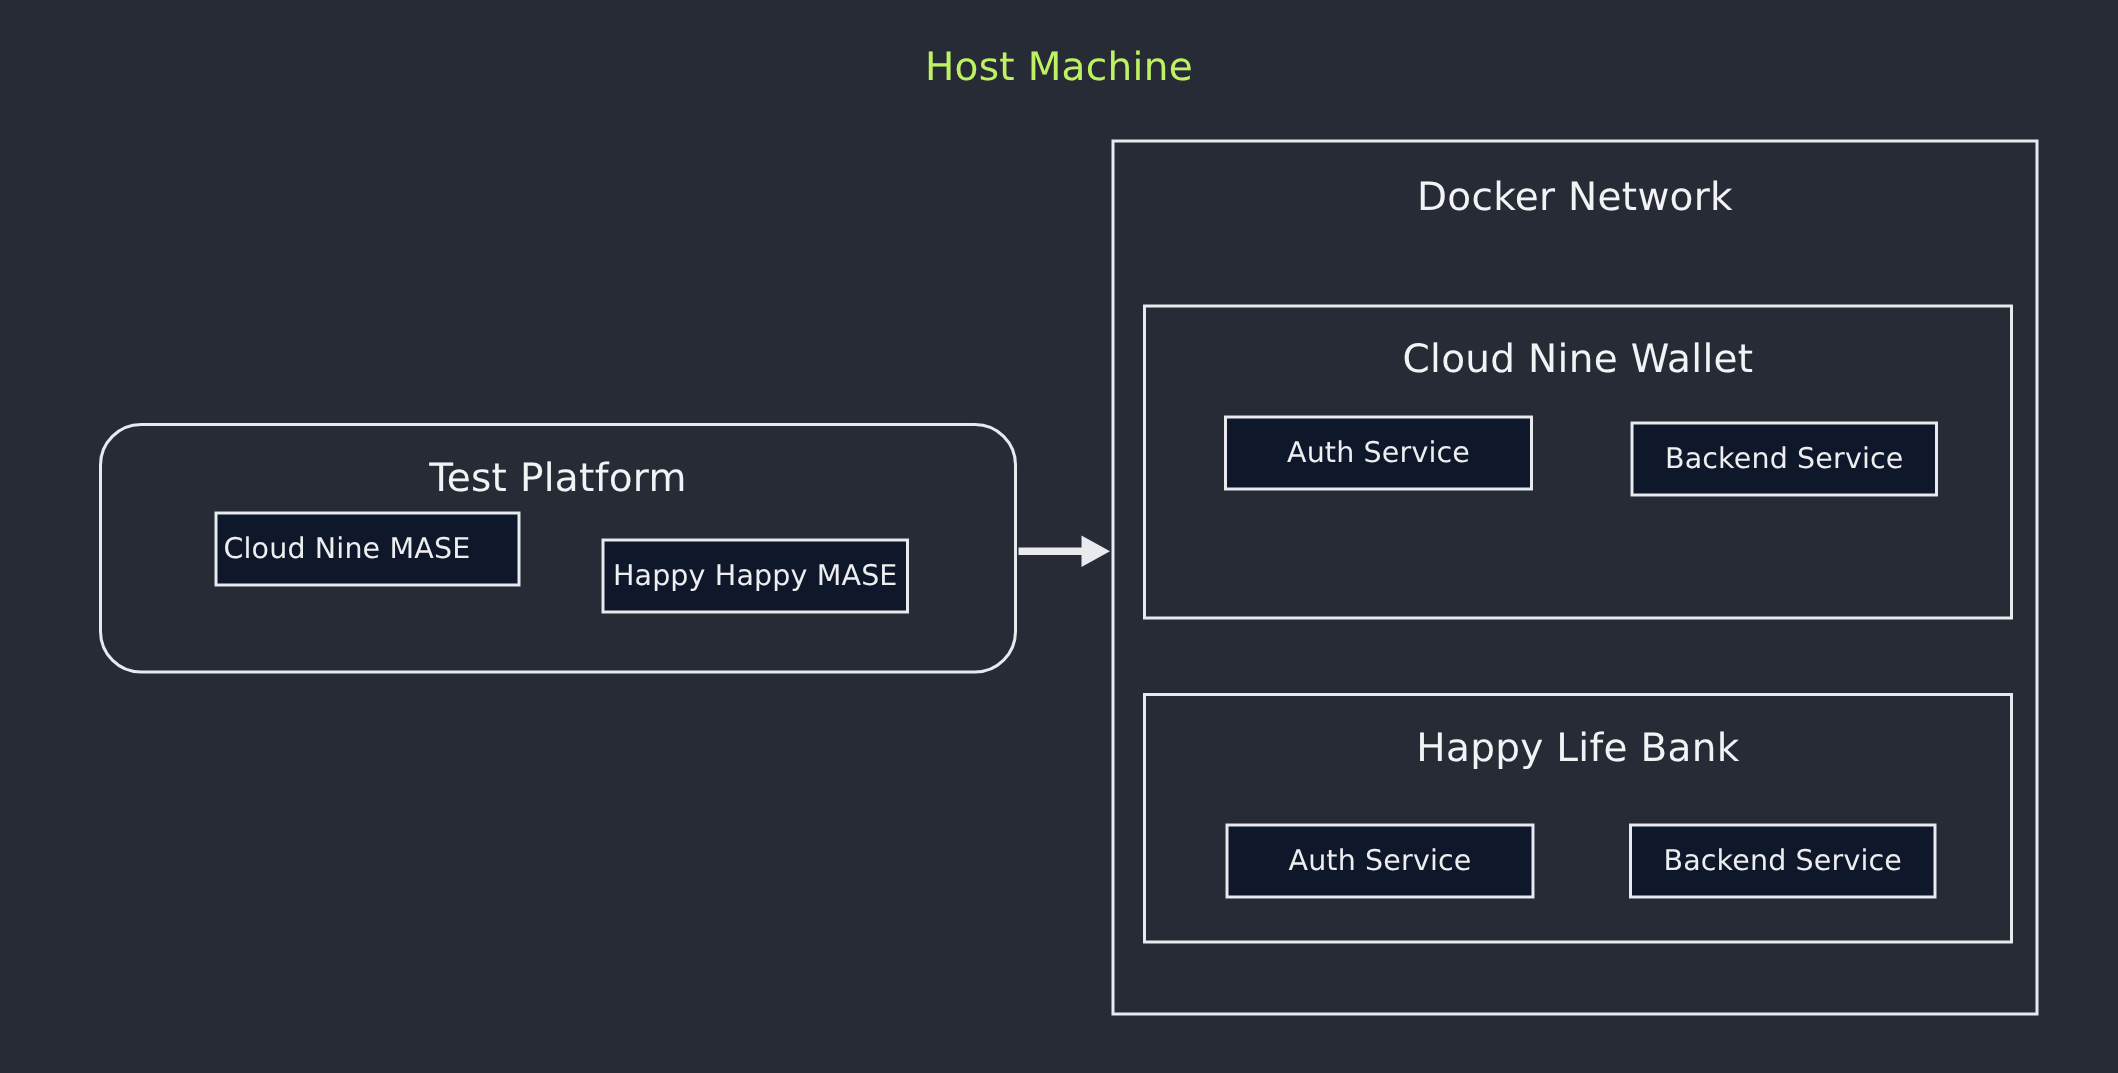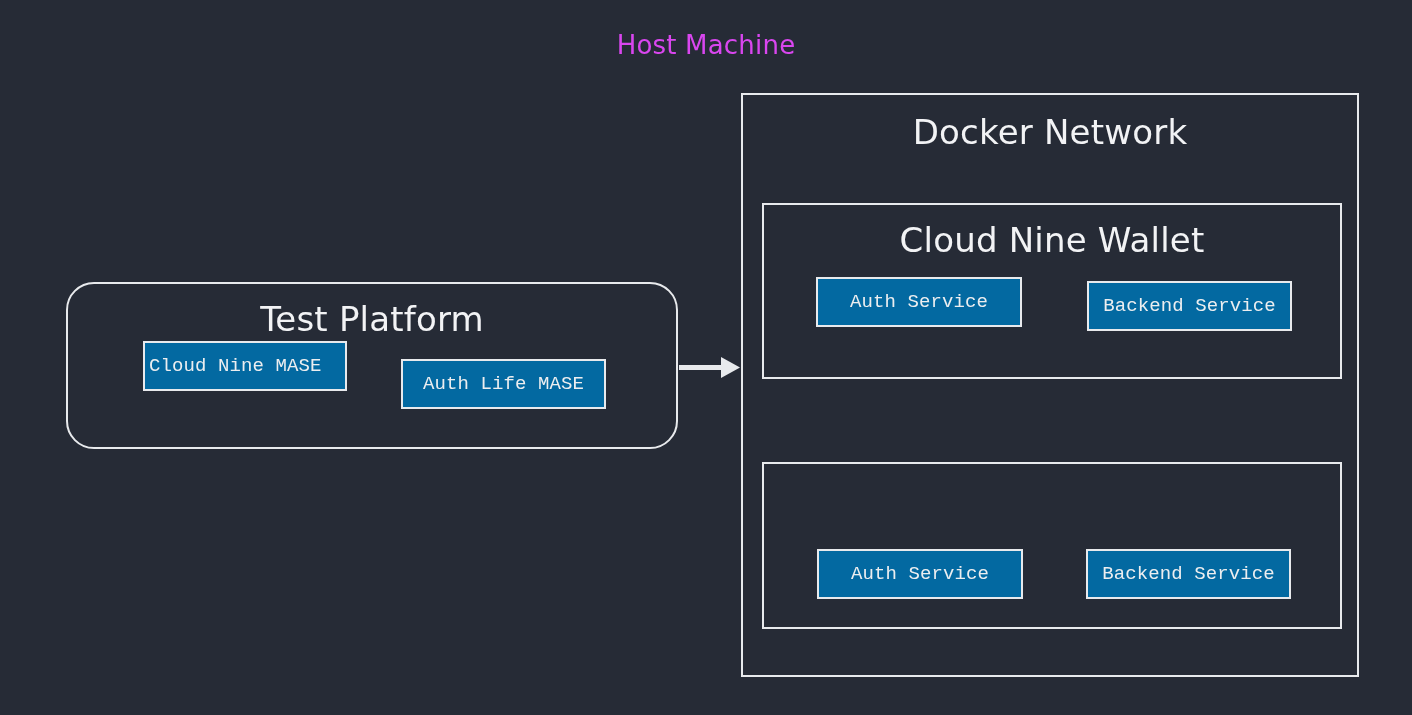--- a/index.html
+++ b/index.html
@@ -27,57 +27,56 @@
 
   
   .host-title {
     position: absolute;
     left: 0;
     top: 28px;
     width: 1412px;
     text-align: center;
     font-size: 26px;
     font-weight: 400;
-    color: #d946ef;
+    color: #bef264;
     letter-spacing: 0.2px;
     line-height: 34px;
   }
 
   
   .group-box {
     position: absolute;
     box-sizing: border-box;
     border: 2px solid #e8eaed;
     background: transparent;
   }
 
   .group-title {
     position: absolute;
     left: 0;
     width: 100%;
     text-align: center;
-    font-size: 34px;
+    font-size: 26px;
     font-weight: 400;
     color: #f2f3f5;
     line-height: 34px;
     letter-spacing: 0.2px;
   }
 
   
   .node-box {
     position: absolute;
     box-sizing: border-box;
     border: 2px solid #e8eaed;
-    background: #0369a1;
+    background: #0f172a;
     display: flex;
     align-items: center;
     justify-content: center;
     overflow: visible;
     white-space: nowrap;
-    font-family: Liberation Mono, monospace;
   }
   .node-box.align-left {
     justify-content: flex-start;
     padding-left: 4px;
   }
   .node-label {
     font-size: 19px;
     font-weight: 400;
     color: #eceef0;
     line-height: 24px;
@@ -99,48 +98,49 @@
 
   <div class="group-box" style="left:66px; top:282px; width:612px; height:167px;border-radius:28px;">
 
     <div class="group-title" style="top:18px;">Test Platform</div>
 
     <div class="node-box align-left" style="left:75px; top:57px; width:204px; height:50px;">
       <span class="node-label">Cloud Nine MASE</span>
     </div>
 
     <div class="node-box" style="left:333px; top:75px; width:205px; height:50px;">
-      <span class="node-label">Auth Life MASE</span>
+      <span class="node-label">Happy Happy MASE</span>
     </div>
   </div>
 
   <svg class="connector" style="left:676px; top:352px; width:68px; height:32px;" viewBox="0 0 68 32">
     <line x1="3" y1="15.5" x2="47" y2="15.5" stroke="#e8eaed" stroke-width="5"></line>
     <polygon points="45,5 64,15.5 45,26" fill="#e8eaed"></polygon>
   </svg>
 
   <div class="group-box" style="left:741px; top:93px; width:618px; height:584px;">
 
     <div class="group-title" style="top:20px;">Docker Network</div>
 
-    <div class="group-box" style="left:19px; top:108px; width:580px; height:176px;">
+    <div class="group-box" style="left:19px; top:108px; width:580px; height:210px;">
 
       <div class="group-title" style="top:18px;">Cloud Nine Wallet</div>
 
       <div class="node-box" style="left:52px; top:72px; width:206px; height:50px;">
         <span class="node-label">Auth Service</span>
       </div>
 
       <div class="node-box" style="left:323px; top:76px; width:205px; height:50px;">
         <span class="node-label">Backend Service</span>
       </div>
     </div>
 
     <div class="group-box" style="left:19px; top:367px; width:580px; height:167px;">
 
+      <div class="group-title" style="top:18px;">Happy Life Bank</div>
 
       <div class="node-box" style="left:53px; top:85px; width:206px; height:50px;">
         <span class="node-label">Auth Service</span>
       </div>
 
       <div class="node-box" style="left:322px; top:85px; width:205px; height:50px;">
         <span class="node-label">Backend Service</span>
       </div>
     </div>
 

